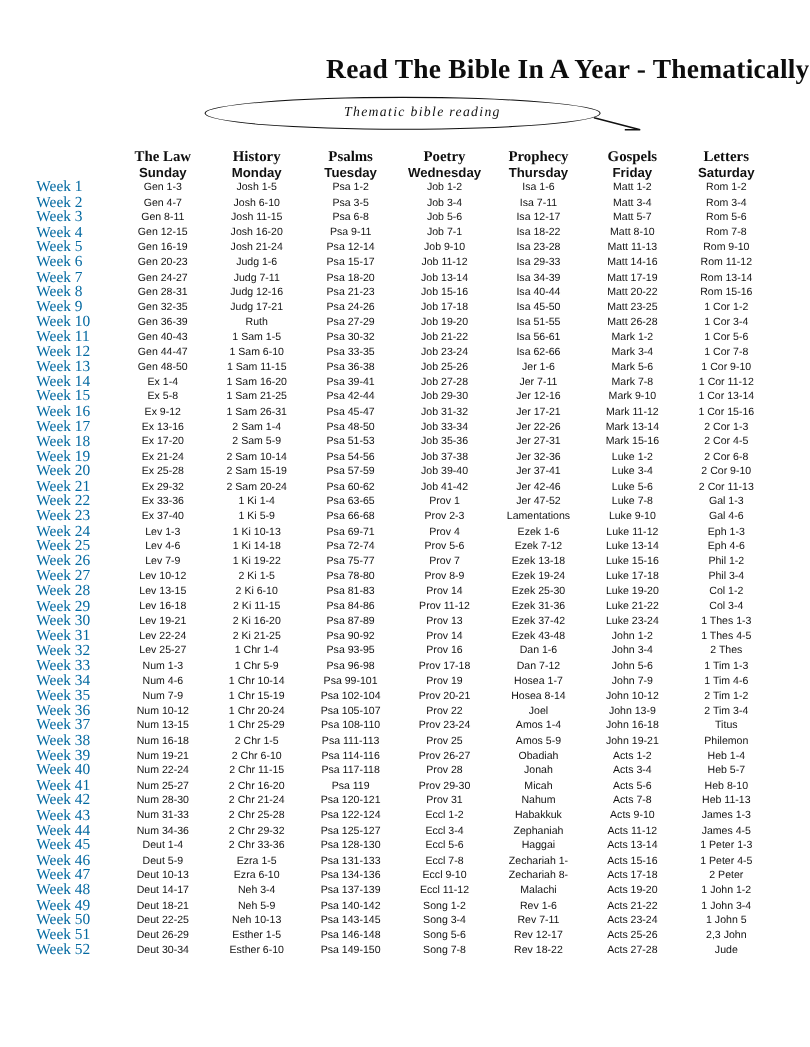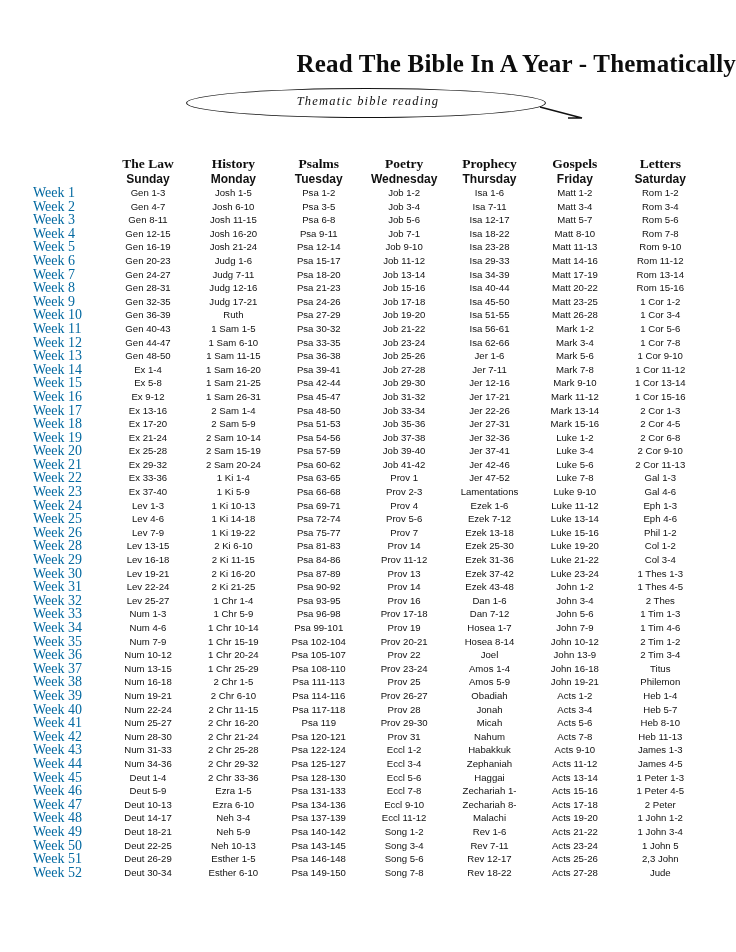--- a/index.html
+++ b/index.html
@@ -41,42 +41,42 @@
     left: 28px;
     top: 2px;
     width: 360px;
     height: 30px;
     border: 1.6px solid #111;
     border-radius: 50%;
     box-sizing: border-box;
   }
   .subtitle-text {
     position: absolute;
-    left: 0;
+    left: 16px;
     top: 8px;
     width: 420px;
     text-align: center;
     font-family: "Liberation Serif", serif;
     font-style: italic;
     font-size: 12.5px;
     letter-spacing: 1.2px;
     color: #111;
   }
   .subtitle-tail {
     position: absolute;
     left: 380px;
     top: 20px;
     width: 46px;
     height: 14px;
   }
   .subtitle-tail svg { display: block; }
 
   table.schedule {
     border-collapse: collapse;
-    margin: 30px auto 0 auto;
+    margin: 8px auto 0 auto;
     width: 670px;
     table-layout: fixed;
   }
   table.schedule th,
   table.schedule td {
     padding: 0;
     border: none;
     vertical-align: top;
   }
   col.c-week  { width: 72px; }
@@ -423,20 +423,30 @@
           <td class="week">Week 26</td>
           <td class="cell">Lev 7-9</td>
           <td class="cell">1 Ki 19-22</td>
           <td class="cell">Psa 75-77</td>
           <td class="cell">Prov 7</td>
           <td class="cell">Ezek 13-18</td>
           <td class="cell">Luke 15-16</td>
           <td class="cell">Phil 1-2</td>
         </tr>
         <tr>
+          <td class="week">Week 27</td>
+          <td class="cell">Lev 10-12</td>
+          <td class="cell">2 Ki 1-5</td>
+          <td class="cell">Psa 78-80</td>
+          <td class="cell">Prov 8-9</td>
+          <td class="cell">Ezek 19-24</td>
+          <td class="cell">Luke 17-18</td>
+          <td class="cell">Phil 3-4</td>
+        </tr>
+        <tr>
           <td class="week">Week 28</td>
           <td class="cell">Lev 13-15</td>
           <td class="cell">2 Ki 6-10</td>
           <td class="cell">Psa 81-83</td>
           <td class="cell">Prov 14</td>
           <td class="cell">Ezek 25-30</td>
           <td class="cell">Luke 19-20</td>
           <td class="cell">Col 1-2</td>
         </tr>
         <tr>

